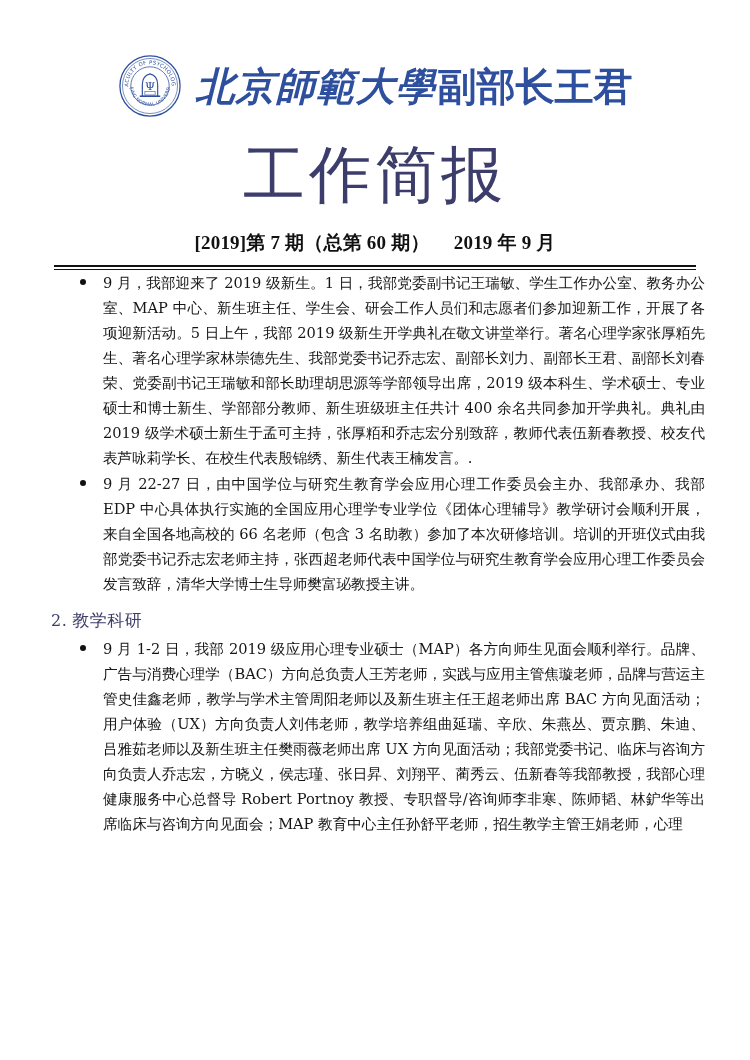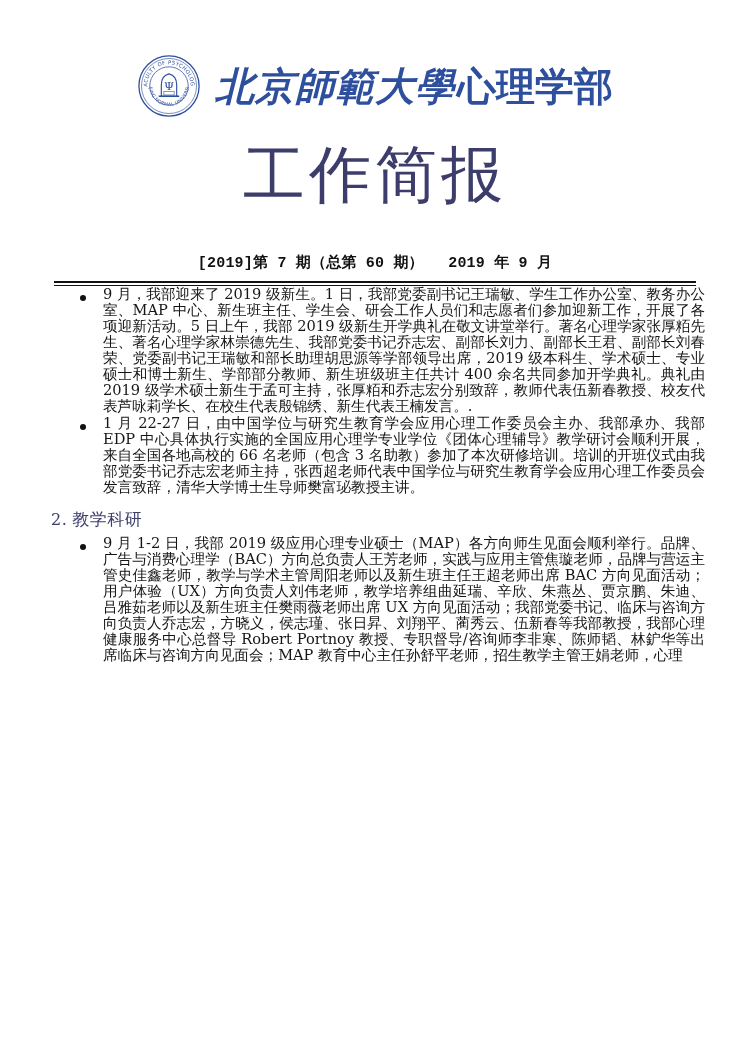--- a/index.html
+++ b/index.html
@@ -72,25 +72,25 @@
     font-family: "DejaVu Serif", "Liberation Serif", serif;
     font-size: 62px;
     font-weight: normal;
     letter-spacing: 4px;
     color: #3d3d6b;
     line-height: 1;
   }
 
   
   .issue-line {
-    margin-top: 47px;
+    margin-top: 24px;
     text-align: center;
-    font-family: Liberation Mono, monospace;
+    font-family: Liberation Serif, serif;
     font-weight: bold;
-    font-size: 15px;
+    font-size: 19px;
     color: #111111;
     letter-spacing: 0.2px;
   }
 
   
   .rule-wrap {
     margin: 9px auto 0 auto;
     width: 642px;
   }
   .rule-thick {
@@ -129,21 +129,21 @@
   ul.bullets {
     list-style: none;
     margin: 0;
     padding: 0;
   }
   ul.bullets > li {
     position: relative;
     padding-left: 52px;
     margin: 0 0 1px 0;
     font-size: 14.6px;
-    line-height: 16px;
+    line-height: 25px;
     text-align: justify;
     text-justify: inter-ideograph;
     color: #151515;
   }
   ul.bullets > li .dot {
     position: absolute;
     left: 29px;
     top: 9px;
     width: 6px;
     height: 6px;
@@ -174,21 +174,21 @@
           <textPath href="#arcBot" startOffset="50%" text-anchor="middle">BEIJING NORMAL UNIVERSITY</textPath>
         </text>
         <path d="M 38,66 L 38,48 Q 38,34 50,31 Q 62,34 62,48 L 62,66 Z" fill="none" stroke="#2d4f9e" stroke-width="1.8"></path>
         <path d="M 34,66 L 66,66" stroke="#2d4f9e" stroke-width="2.4"></path>
         <text x="50" y="56" text-anchor="middle" font-family="'DejaVu Serif','Liberation Serif',serif" font-size="18" fill="#2d4f9e">Ψ</text>
         <rect x="42" y="58.5" width="16" height="5.5" fill="none" stroke="#2d4f9e" stroke-width="0.9"></rect>
       </svg>
     </div>
     <div class="masthead-wordmark">
       <span class="wordmark-cursive">北京師範大學</span>
-      <span class="wordmark-bold">心理学部</span>
+      <span class="wordmark-bold">副部长王君</span>
     </div>
   </div>
 
   <div class="doc-title">工作简报</div>
 
   <div class="issue-line">[2019]第 7 期（总第 60 期）　 2019 年 9 月</div>
 
   <div class="rule-wrap">
     <div class="rule-thick"></div>
     <div class="rule-thin"></div>
@@ -196,21 +196,21 @@
 
   <div class="content">
 
     <ul class="bullets">
       <li>
         <span class="dot"></span>
         <span class="para-text">9 月，我部迎来了 2019 级新生。1 日，我部党委副书记王瑞敏、学生工作办公室、教务办公室、MAP 中心、新生班主任、学生会、研会工作人员们和志愿者们参加迎新工作，开展了各项迎新活动。5 日上午，我部 2019 级新生开学典礼在敬文讲堂举行。著名心理学家张厚粨先生、著名心理学家林崇德先生、我部党委书记乔志宏、副部长刘力、副部长王君、副部长刘春荣、党委副书记王瑞敏和部长助理胡思源等学部领导出席，2019 级本科生、学术硕士、专业硕士和博士新生、学部部分教师、新生班级班主任共计 400 余名共同参加开学典礼。典礼由 2019 级学术硕士新生于孟可主持，张厚粨和乔志宏分别致辞，教师代表伍新春教授、校友代表芦咏莉学长、在校生代表殷锦绣、新生代表王楠发言。.</span>
       </li>
       <li>
         <span class="dot"></span>
-        <span class="para-text">1 月 22-27 日，由中国学位与研究生教育学会应用心理工作委员会主办、我部承办、我部 EDP 中心具体执行实施的全国应用心理学专业学位《团体心理辅导》教学研讨会顺利开展，来自全国各地高校的 66 名老师（包含 3 名助教）参加了本次研修培训。培训的开班仪式由我部党委书记乔志宏老师主持，张西超老师代表中国学位与研究生教育学会应用心理工作委员会发言致辞，清华大学博士生导师樊富珌教授主讲。</span>
+        <span class="para-text">9 月 22-27 日，由中国学位与研究生教育学会应用心理工作委员会主办、我部承办、我部 EDP 中心具体执行实施的全国应用心理学专业学位《团体心理辅导》教学研讨会顺利开展，来自全国各地高校的 66 名老师（包含 3 名助教）参加了本次研修培训。培训的开班仪式由我部党委书记乔志宏老师主持，张西超老师代表中国学位与研究生教育学会应用心理工作委员会发言致辞，清华大学博士生导师樊富珌教授主讲。</span>
       </li>
     </ul>
 
     <div class="section-heading">
       <span class="num">2.</span><span>教学科研</span>
     </div>
     <ul class="bullets">
       <li>
         <span class="dot"></span>
         <span class="para-text">9 月 1-2 日，我部 2019 级应用心理专业硕士（MAP）各方向师生见面会顺利举行。品牌、广告与消费心理学（BAC）方向总负责人王芳老师，实践与应用主管焦璇老师，品牌与营运主管史佳鑫老师，教学与学术主管周阳老师以及新生班主任王超老师出席 BAC 方向见面活动；用户体验（UX）方向负责人刘伟老师，教学培养组曲延瑞、辛欣、朱燕丛、贾京鹏、朱迪、吕雅茹老师以及新生班主任樊雨薇老师出席 UX 方向见面活动；我部党委书记、临床与咨询方向负责人乔志宏，方晓义，侯志瑾、张日昇、刘翔平、蔺秀云、伍新春等我部教授，我部心理健康服务中心总督导 Robert Portnoy 教授、专职督导/咨询师李非寒、陈师韬、林鈩华等出席临床与咨询方向见面会；MAP 教育中心主任孙舒平老师，招生教学主管王娟老师，心理</span>

